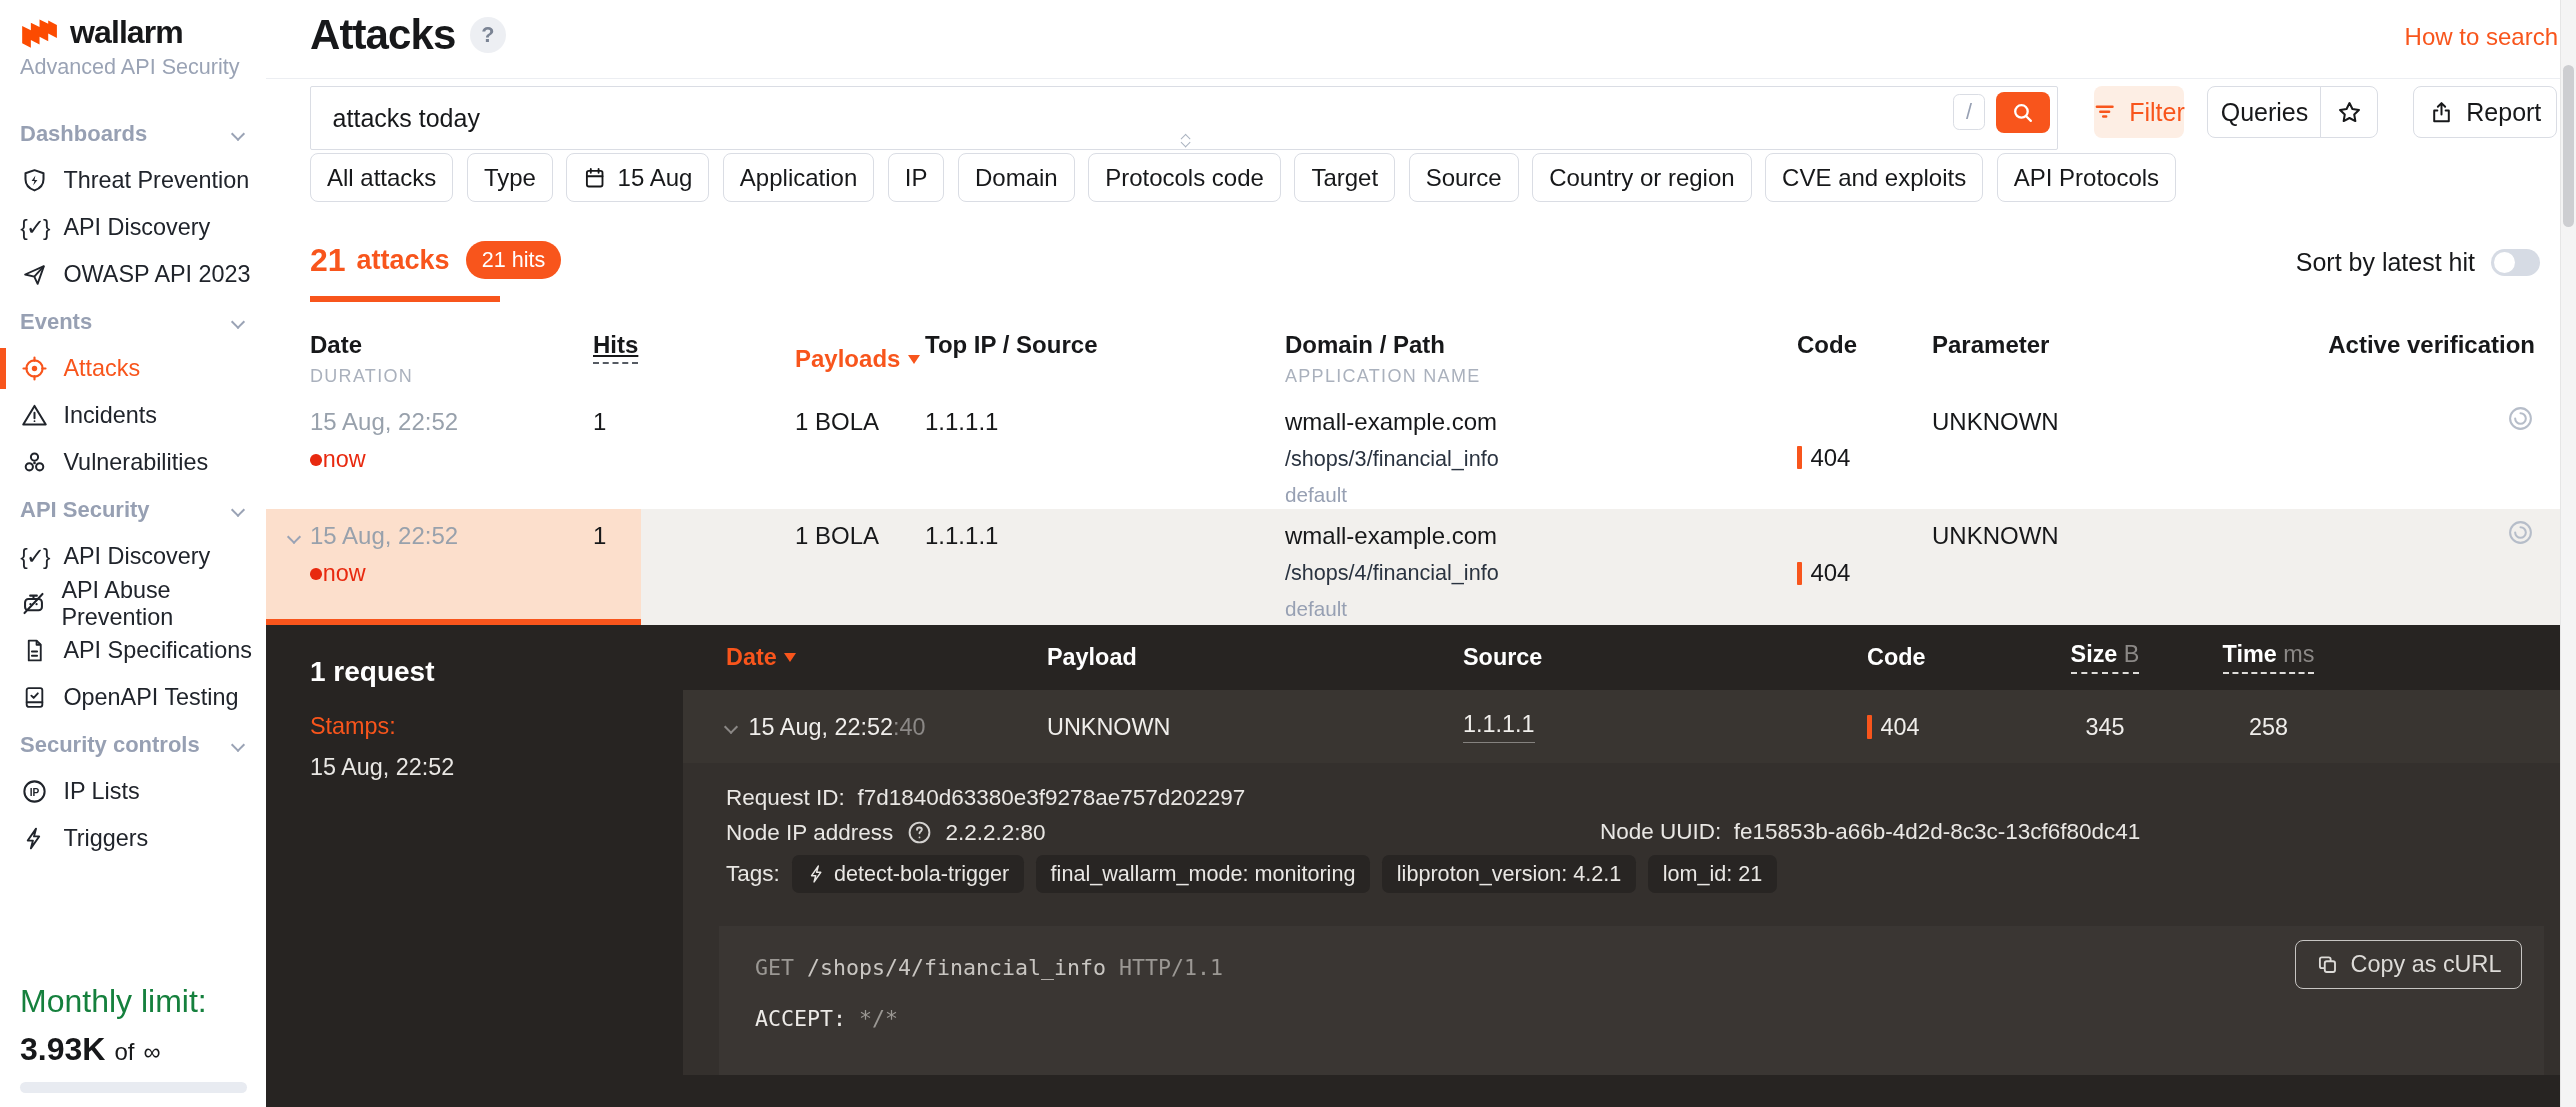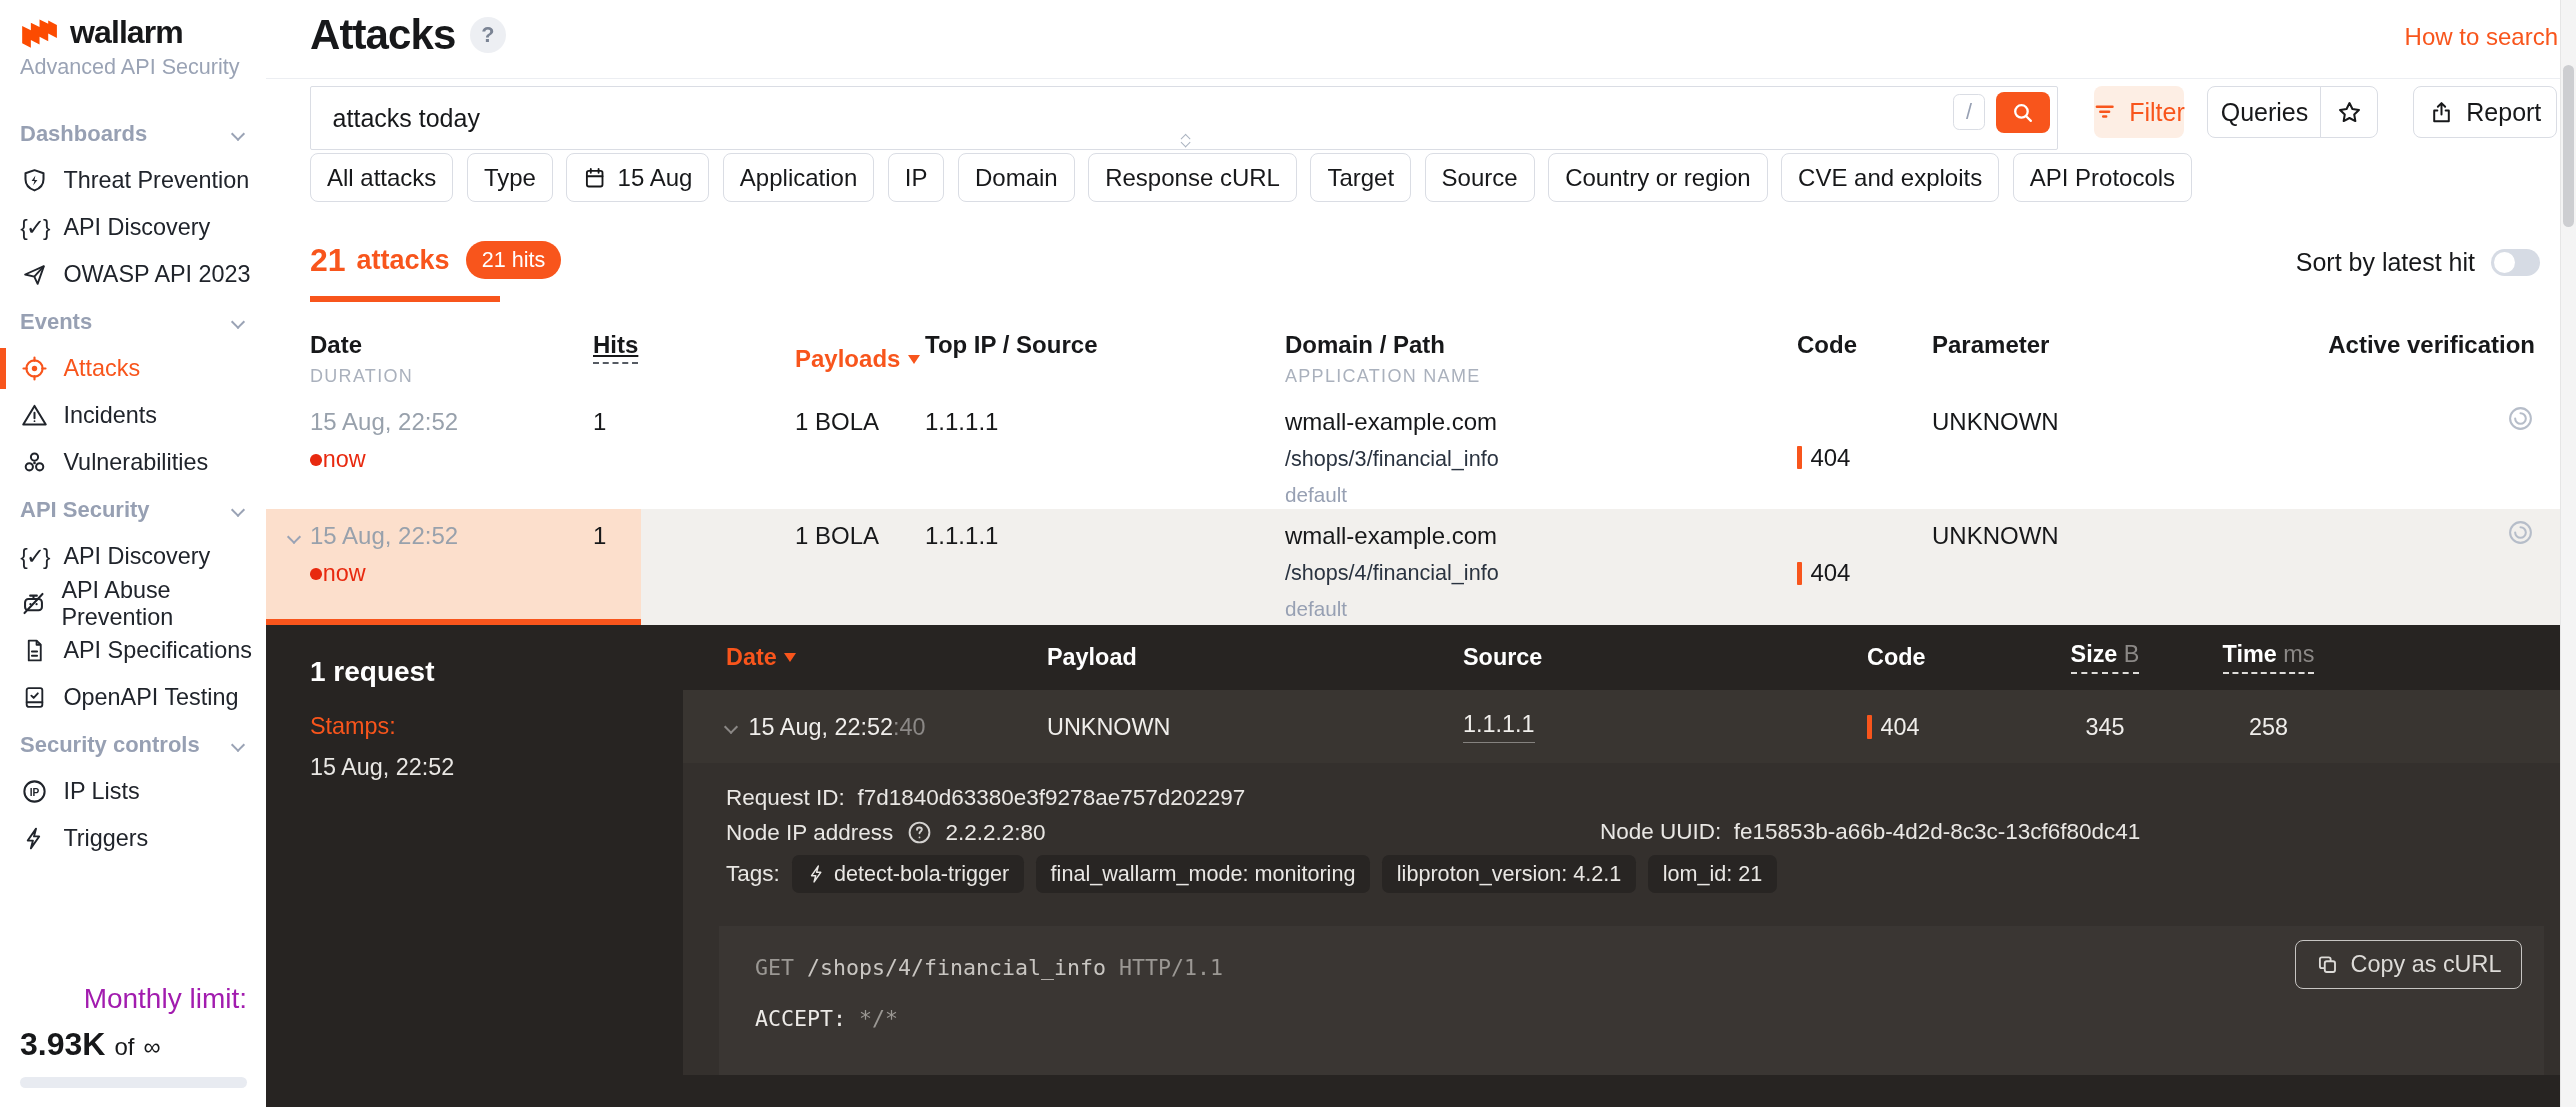--- a/index.html
+++ b/index.html
@@ -27,21 +27,21 @@
   .nav-section { display:flex; align-items:center; justify-content:space-between;
                  height:47px; padding:0 23.4px 0 20px; font-size:22px; font-weight:700; color:#97a0b3; }
   .nav-item { position:relative; display:flex; align-items:center; gap:14.4px;
               height:47px; padding-left:20px; font-size:23.4px; color:#20242b; cursor:pointer; }
   .nav-item .nicon { width:29px; height:29px; display:flex; align-items:center; justify-content:center; color:#20242b; }
   .nav-item.active { color:#f8551c; }
   .nav-item.active .nicon { color:#f8551c; }
   .nav-item.active::before { content:""; position:absolute; left:0; top:2.7px; bottom:2.7px; width:6.3px; background:#f8551c; }
   .braces-txt { font-size:22.5px; font-weight:500; letter-spacing:-1.8px; }
   .monthly { position:absolute; left:20px; top:983px; width:227px; }
-  .monthly-label { font-size:28px; color:#a21caf;text-align:right; }
+  .monthly-label { font-size:32px; color:#15803d; }
   .monthly-value { margin-top:10.8px; display:flex; align-items:baseline; gap:9px; }
   .monthly-num { font-size:32px; font-weight:800; color:#17181a; }
   .monthly-of { font-size:24px; color:#17181a; }
   .monthly-bar { margin-top:14.4px; width:227px; height:10.8px; border-radius:5.4px; background:#e8ebf1; }
 
   
   .main { position:absolute; left:266px; top:0; right:0; height:100%; }
   .page-header { position:absolute; left:0; right:0; top:0; height:79px; border-bottom:1.8px solid #eceef2; }
   .title-row { position:absolute; left:44px; top:10.8px; display:flex; align-items:center; gap:14.4px; }
   .page-title { font-size:42px; font-weight:800; letter-spacing:-0.9px; }
@@ -396,21 +396,21 @@
       </div>
     <div class="chip">
         <span>IP</span>
         <span class="chev dark"></span>
       </div>
     <div class="chip">
         <span>Domain</span>
         <span class="chev dark"></span>
       </div>
     <div class="chip">
-        <span>Response cURL</span>
+        <span>Protocols code</span>
         <span class="chev dark"></span>
       </div>
     <div class="chip">
         <span>Target</span>
         <span class="chev dark"></span>
       </div>
     <div class="chip">
         <span>Source</span>
         <span class="chev dark"></span>
       </div>

